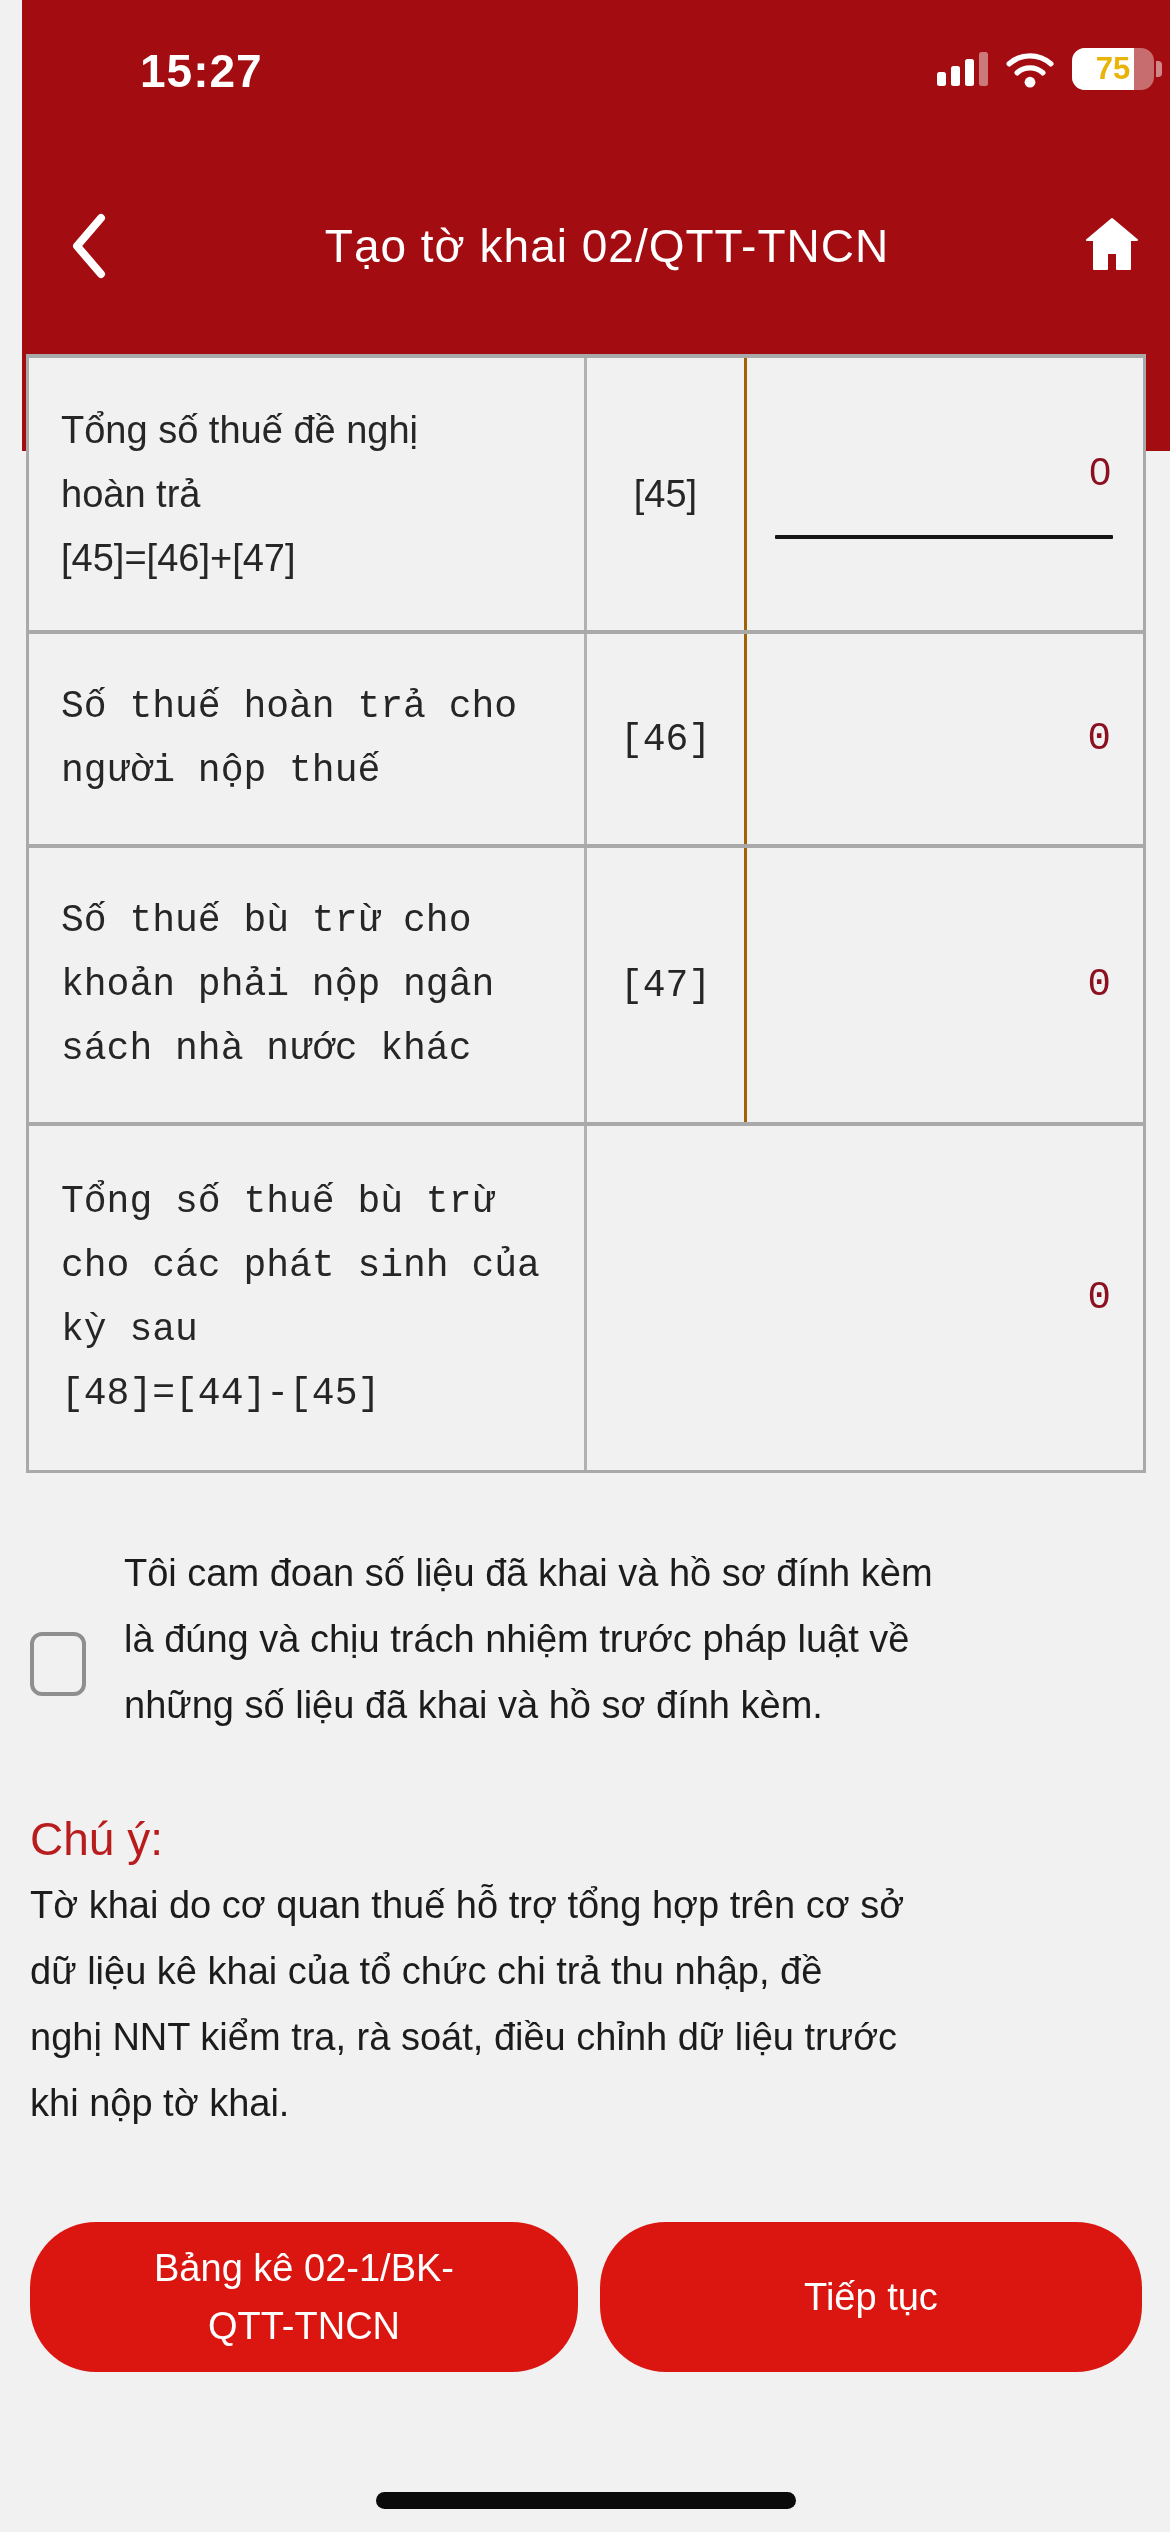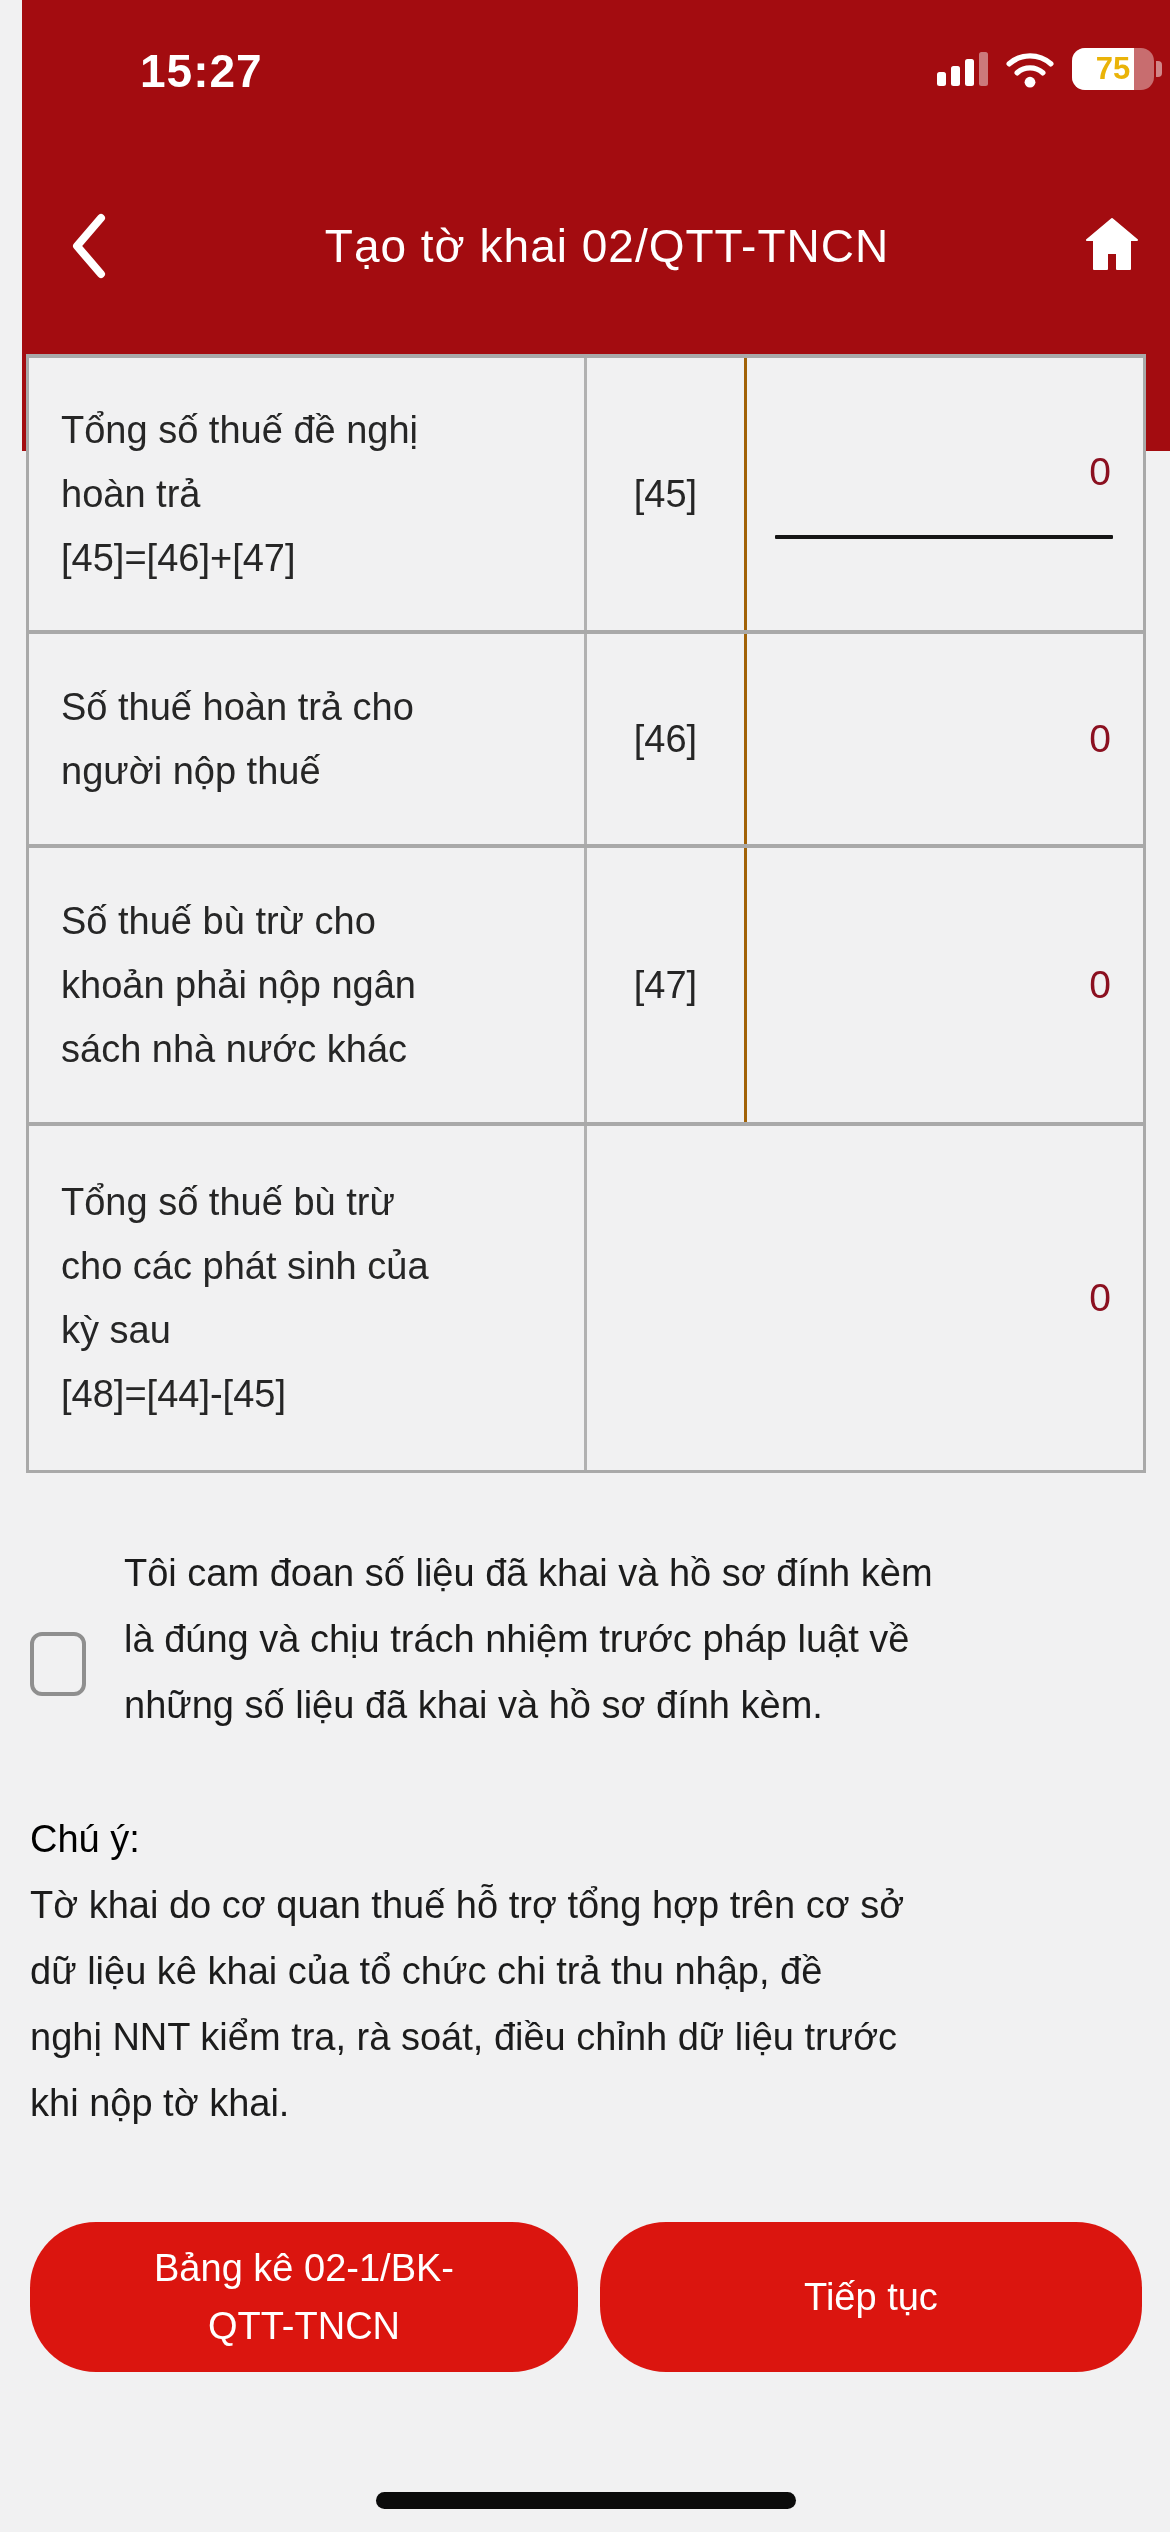--- a/index.html
+++ b/index.html
@@ -31,41 +31,41 @@
   .navbar { position:absolute; left:0; right:0; top:196px; height:100px; }
   .back-btn { position:absolute; left:46px; top:14px; width:48px; height:72px; display:flex; align-items:center; cursor:pointer; }
   .nav-title { position:absolute; left:120px; right:120px; top:0; height:100px; display:flex; align-items:center; justify-content:center;
                color:#ffffff; font-size:46px; font-weight:500; letter-spacing:1px; white-space:nowrap; }
   .home-btn { position:absolute; right:50px; top:18px; width:60px; height:60px; display:flex; align-items:center; justify-content:center; cursor:pointer; }
 
   
   .sheet-table { position:absolute; left:26px; top:354px; width:1120px; background:#f1f1f2;
                  border:3px solid #a9a9a9; border-top-width:4px; }
   .t-row { display:flex; align-items:stretch; }
-  .t-row + .t-row { border-top:4px solid #a9a9a9; }
+  .t-row + .t-row { border-top:4px solid #a9a9a9;font-family:Liberation Mono, monospace; }
   .t-row.r1 { height:272px; } .t-row.r2 { height:214px; }
   .t-row.r3 { height:278px; } .t-row.r4 { height:348px; }
   .c-label { width:558px; border-right:3px solid #b1b1b1; display:flex; align-items:center;
              padding:10px 16px 10px 32px; }
   .c-label .txt { font-size:38px; line-height:64px; color:#262626; white-space:pre-line; }
   .c-code { width:160px; border-right:3px solid #a16207; display:flex; align-items:center; justify-content:center;
             font-size:38px; color:#262626; }
   .c-value { flex:1; display:flex; flex-direction:column; justify-content:center; }
   .c-value .num { text-align:right; padding-right:32px; font-size:39px; color:#8b1020; line-height:46px; }
   .c-value .u-line { height:4px; background:#161616; margin:40px 30px 0 28px; border-radius:1px; }
 
   
   .decl { position:absolute; left:30px; top:1540px; width:1116px; }
   .decl-check { position:absolute; left:0; top:92px; width:56px; height:64px; border:4px solid #8f8f8f;
                 border-radius:12px; background:transparent; cursor:pointer; }
   .decl-text { margin-left:94px; width:1020px; font-size:38px; line-height:66px; color:#1c1c1c; white-space:pre-line; }
 
   
   .note { position:absolute; left:30px; top:1806px; width:1120px; }
-  .note-title { font-size:38px; line-height:66px; color:#000000; }
+  .note-title { font-size:46px; line-height:66px; color:#b91c1c; }
   .note-body { font-size:38px; line-height:66px; color:#1c1c1c; white-space:pre-line; }
 
   
   .actions { position:absolute; left:30px; right:28px; top:2222px; height:150px; display:flex; gap:22px; }
   .btn { border:none; border-radius:66px; background:#db150f; color:#ffffff;
          display:flex; align-items:center; justify-content:center; text-align:center;
          font-family:inherit; font-size:38px; line-height:58px; cursor:pointer; padding:0 20px; }
   .btn-secondary { width:548px; }
   .btn-secondary .lbl { white-space:pre-line; }
   .btn-primary { flex:1; }

